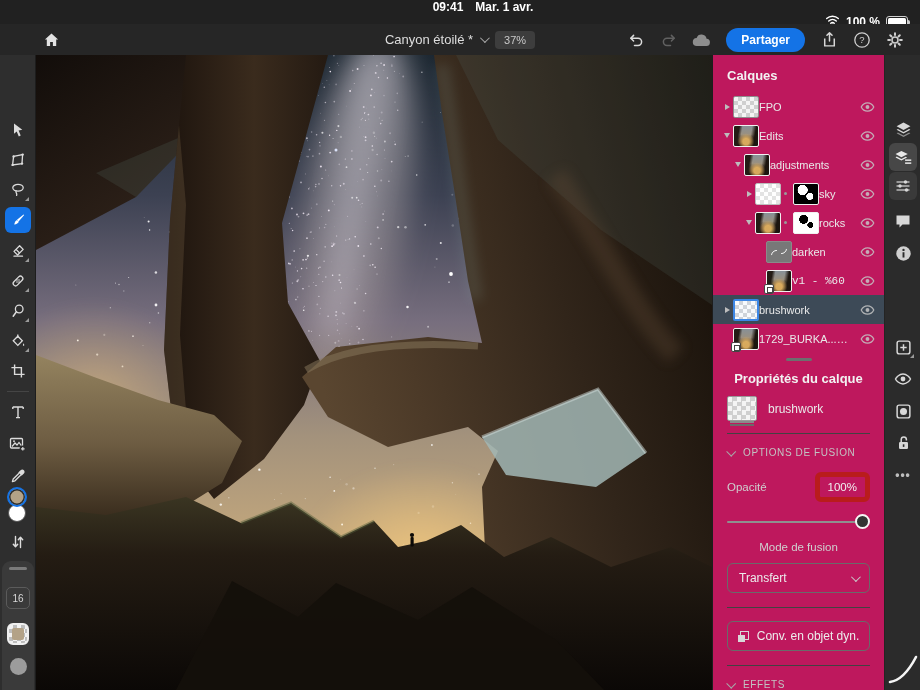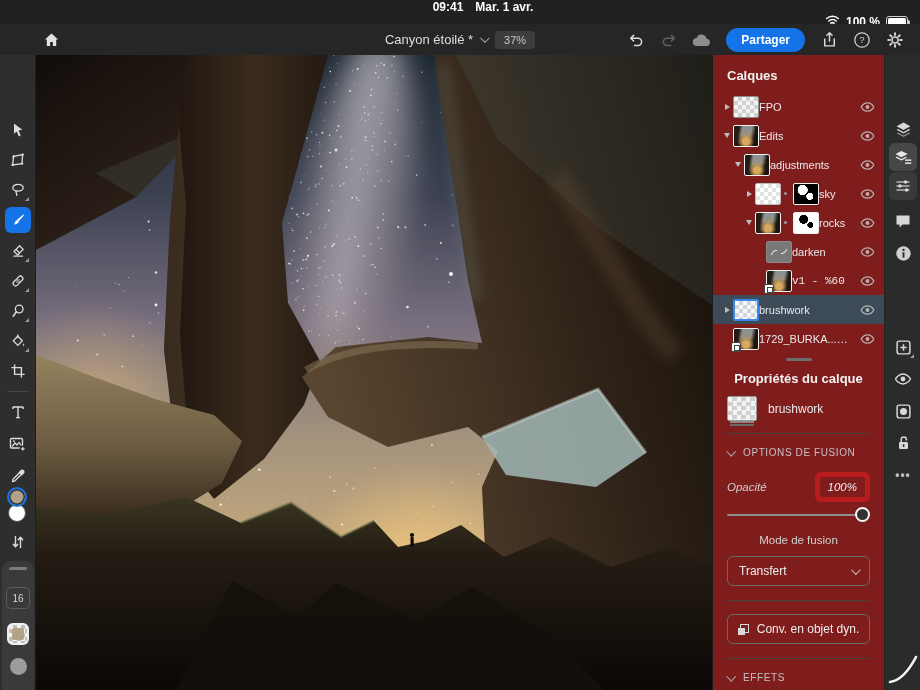--- a/index.html
+++ b/index.html
@@ -43,21 +43,21 @@
   #brush-swatch i { width:12px; height:12px; background:#b3a287; border-radius:2px; }
   #brush-hardness { position:absolute; left:8px; top:97px; width:17px; height:17px; border-radius:50%; background:#9c9c9c; }
   .dots { color:#bdbdbd; font-size:12px; letter-spacing:1px; font-weight:bold; }
   #opt-more { position:absolute; left:0; width:32px; top:124px; text-align:center; }
 
   
   #canvas-area { position:absolute; top:55px; left:36px; width:676px; height:635px; background:#0d0b09; }
   #canvas-area svg { display:block; }
 
   
-  #layers-panel { position:absolute; top:55px; left:712px; width:172px; height:635px; background:#7f1d1d; border-left:1px solid #1d1d1d; overflow:hidden; }
+  #layers-panel { position:absolute; top:55px; left:712px; width:172px; height:635px; background:#be185d; border-left:1px solid #1d1d1d; overflow:hidden; }
   #layers-title { font-size:13px; font-weight:bold; color:#f2f2f2; padding:13px 14px 9px; }
   .layer-row { height:29px; display:flex; align-items:center; position:relative; }
   .layer-row.selected { background:#3d4a57; }
   .disclosure { width:12px; display:flex; justify-content:center; flex:0 0 auto; }
   .dis-collapsed { width:0; height:0; border-left:5px solid #bdbdbd; border-top:3.5px solid transparent; border-bottom:3.5px solid transparent; }
   .dis-expanded { width:0; height:0; border-top:5px solid #bdbdbd; border-left:3.5px solid transparent; border-right:3.5px solid transparent; }
   .thumb { width:26px; height:22px; border-radius:2px; flex:0 0 auto; position:relative; }
   .t-checker { background:repeating-conic-gradient(#cfcfcf 0 25%, #f4f4f4 0 50%) 0 0/8px 8px; border:1px solid #8e8e8e; }
   .t-checker-light { background:repeating-conic-gradient(#e3e3e3 0 25%, #ffffff 0 50%) 0 0/8px 8px; border:1px solid #bdbdbd; }
   .t-checker-selected { background:repeating-conic-gradient(#cfd4da 0 25%, #f7fafd 0 50%) 0 0/8px 8px; border:2px solid #3c87e6; }
@@ -89,21 +89,21 @@
   #props-title { font-size:13px; font-weight:bold; color:#f2f2f2; margin-bottom:10px; }
   #props-layer { display:flex; align-items:center; gap:11px; margin-bottom:12px; }
   #props-thumb { width:30px; height:25px; border:1px solid #9a9a9a; border-radius:2px; position:relative;
     background:repeating-conic-gradient(#cfcfcf 0 25%, #f4f4f4 0 50%) 0 0/9px 9px; }
   #props-thumb::after { content:""; position:absolute; left:2px; right:2px; bottom:-6px; height:5px;
     background:linear-gradient(#8a8a8a 0 1.5px, rgba(0,0,0,0) 1.5px 3px, #6a6a6a 3px 4.5px, rgba(0,0,0,0) 4.5px); }
   #props-layer-name { font-size:12px; color:#e9e9e9; }
   .sep { height:1px; background:#424242; margin:0 0 0; }
   .section-head { display:flex; align-items:center; gap:9px; padding:13px 0 12px; font-size:10px; letter-spacing:.6px; color:#c3c3c3; }
   .row-between { display:flex; align-items:center; justify-content:space-between; }
-  #opacity-row { margin:2px 0 4px;font-style:italic; }
+  #opacity-row { margin:2px 0 11px; }
   #opacity-label, #blend-label { font-size:11.5px; color:#cfcfcf; }
   #opacity-value { border:5px solid #b91c1c; border-radius:6px; padding:4px 8px; font-size:11.5px; color:#f0f0f0; }
   #opacity-slider { position:relative; height:18px; margin-bottom:10px; }
   #opacity-track { position:absolute; left:0; right:2px; top:8px; height:2px; background:#8f8f8f; border-radius:1px; }
   #opacity-knob { position:absolute; right:0; top:1px; width:15px; height:15px; border-radius:50%; border:2px solid #f5f5f5; background:#333; }
   #blend-label { display:block; margin:6px 0 10px; }
   .field { height:30px; border:1px solid #6a6a6a; border-radius:6px; display:flex; align-items:center; padding:0 11px; font-size:12px; color:#ececec; margin-bottom:14px; }
   #blend-select .chev { margin-left:auto; border-color:#c9c9c9; }
   .btn { height:30px; border:1px solid #6a6a6a; border-radius:6px; display:flex; align-items:center; justify-content:center; gap:8px; font-size:12px; color:#ececec; margin:13px 0 14px; }
   .so-icon { position:relative; width:11px; height:11px; flex:0 0 auto; }

